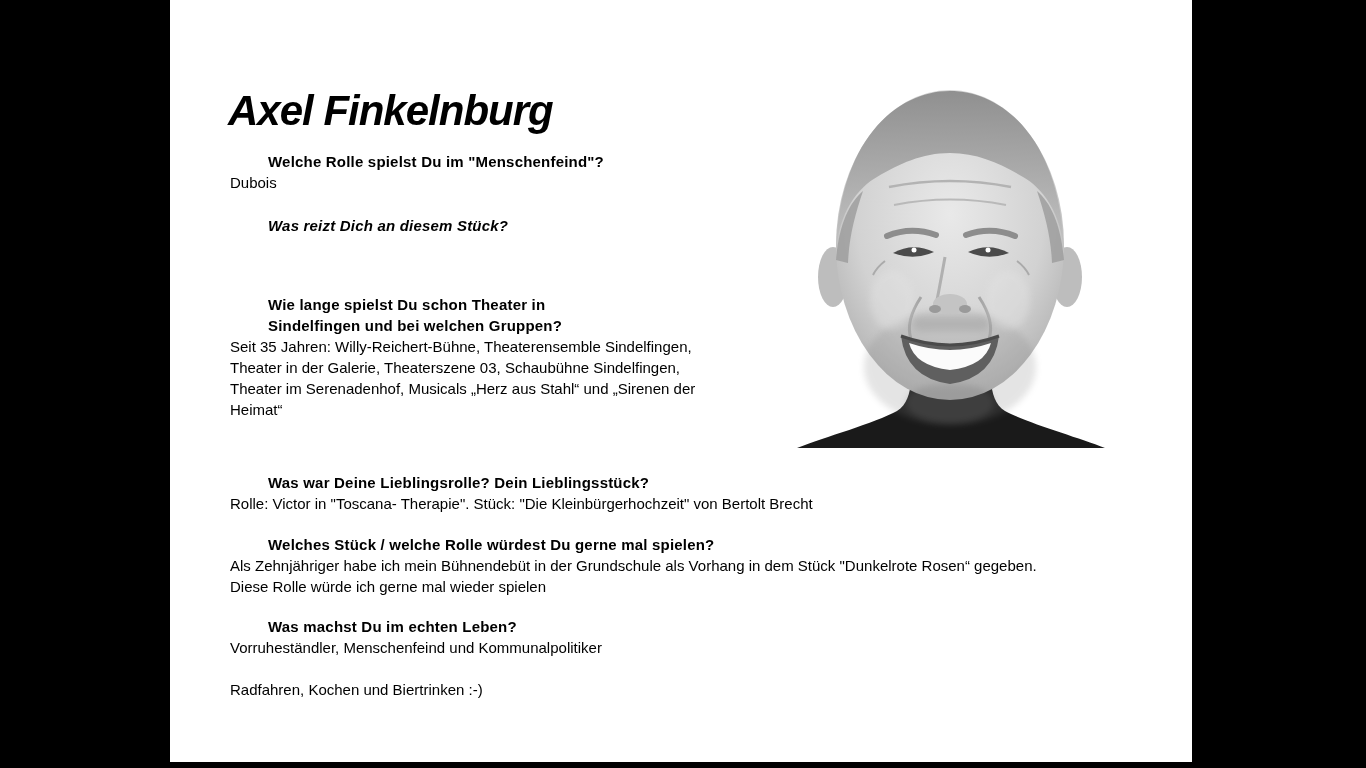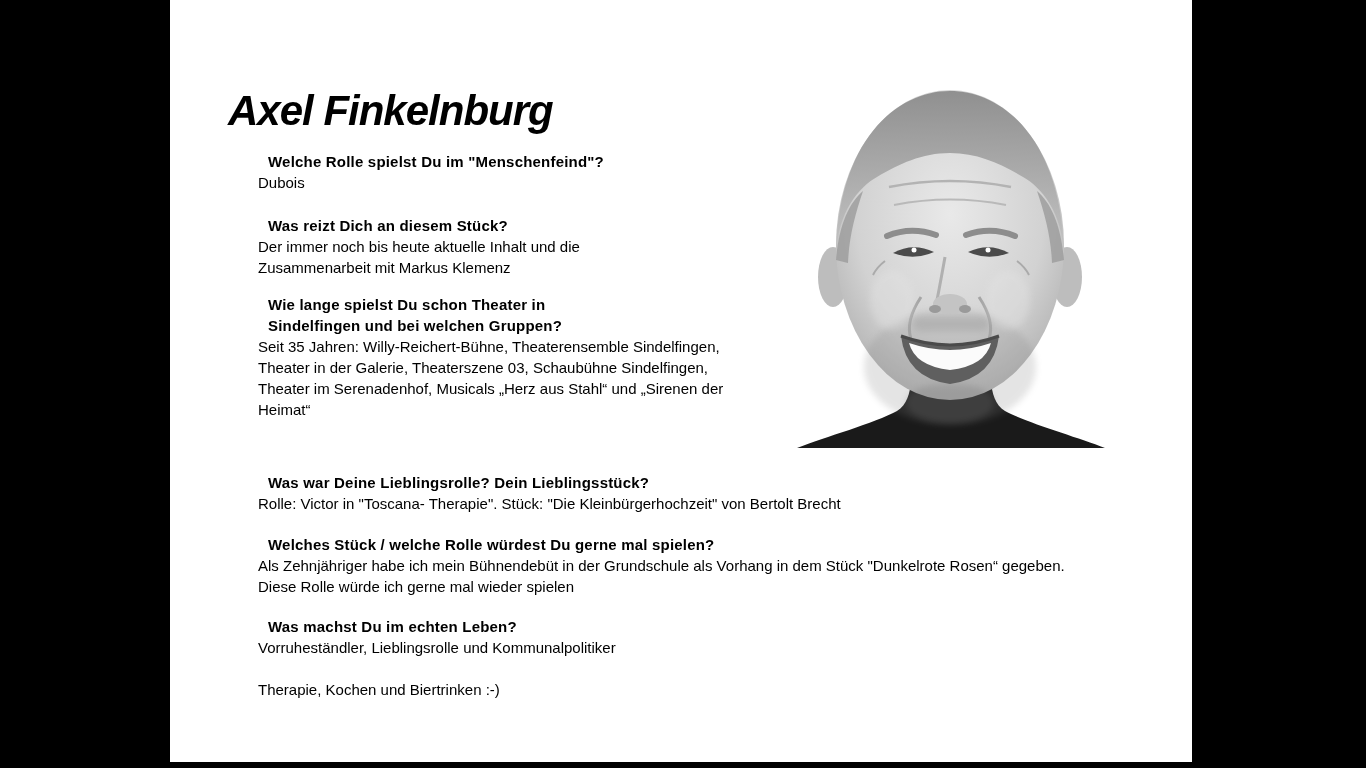--- a/index.html
+++ b/index.html
@@ -42,25 +42,24 @@
     line-height: 21px;
     letter-spacing: 0.2px;
     white-space: pre-line;
     margin-left: 38px;
   }
   .a {
     font-size: 15px;
     font-weight: 400;
     line-height: 21px;
     white-space: pre-line;
-    margin-left: 28px;
   }
 
   .b1 { top: 151px; }
-  .b2 { top: 215px; }
+  .b2 { top: 215px; font-style: italic; }
   .b3 { top: 294px; }
   .b4 { top: 472px; }
   .b5 { top: 534px; }
   .b6 { top: 616px; }
   .b7 { top: 679px; }
 
   .portrait {
     position: absolute;
     left: 627px; top: 85px;
     width: 308px; height: 363px;
@@ -81,22 +80,20 @@
 
     <div class="title">Axel Finkelnburg</div>
 
     <div class="qa-block b1">
       <div class="q">Welche Rolle spielst Du im "Menschenfeind"?</div>
       <div class="a">Dubois</div>
     </div>
 
     <div class="qa-block b2">
       <div class="q">Was reizt Dich an diesem Stück?</div>
-      <div class="a">Der immer noch bis heute aktuelle Inhalt und die
-Zusammenarbeit mit Markus Klemenz</div>
     </div>
 
     <div class="qa-block b3">
       <div class="q">Wie lange spielst Du schon Theater in
 Sindelfingen und bei welchen Gruppen?</div>
       <div class="a">Seit 35 Jahren: Willy-Reichert-Bühne, Theaterensemble Sindelfingen,
 Theater in der Galerie, Theaterszene 03, Schaubühne Sindelfingen,
 Theater im Serenadenhof, Musicals „Herz aus Stahl“ und „Sirenen der
 Heimat“</div>
     </div>
@@ -107,25 +104,25 @@
 Diese Rolle würde ich gerne mal wieder spielen</div>
     </div>
 
     <div class="qa-block b4">
       <div class="q">Was war Deine Lieblingsrolle? Dein Lieblingsstück?</div>
       <div class="a">Rolle: Victor in "Toscana- Therapie". Stück: "Die Kleinbürgerhochzeit" von Bertolt Brecht</div>
     </div>
 
     <div class="qa-block b6">
       <div class="q">Was machst Du im echten Leben?</div>
-      <div class="a">Vorruheständler, Lieblingsrolle und Kommunalpolitiker</div>
+      <div class="a">Vorruheständler, Menschenfeind und Kommunalpolitiker</div>
     </div>
 
     <div class="qa-block b7">
-      <div class="a">Therapie, Kochen und Biertrinken :-)</div>
+      <div class="a">Radfahren, Kochen und Biertrinken :-)</div>
     </div>
 
     <div class="portrait">
       <svg viewBox="0 0 308 363" xmlns="http://www.w3.org/2000/svg">
         <defs>
           <radialGradient id="skinGrad" cx="0.5" cy="0.4" r="0.75">
             <stop offset="0" stop-color="#e9e9e9"></stop>
             <stop offset="0.55" stop-color="#d2d2d2"></stop>
             <stop offset="1" stop-color="#a0a0a0"></stop>
           </radialGradient>

